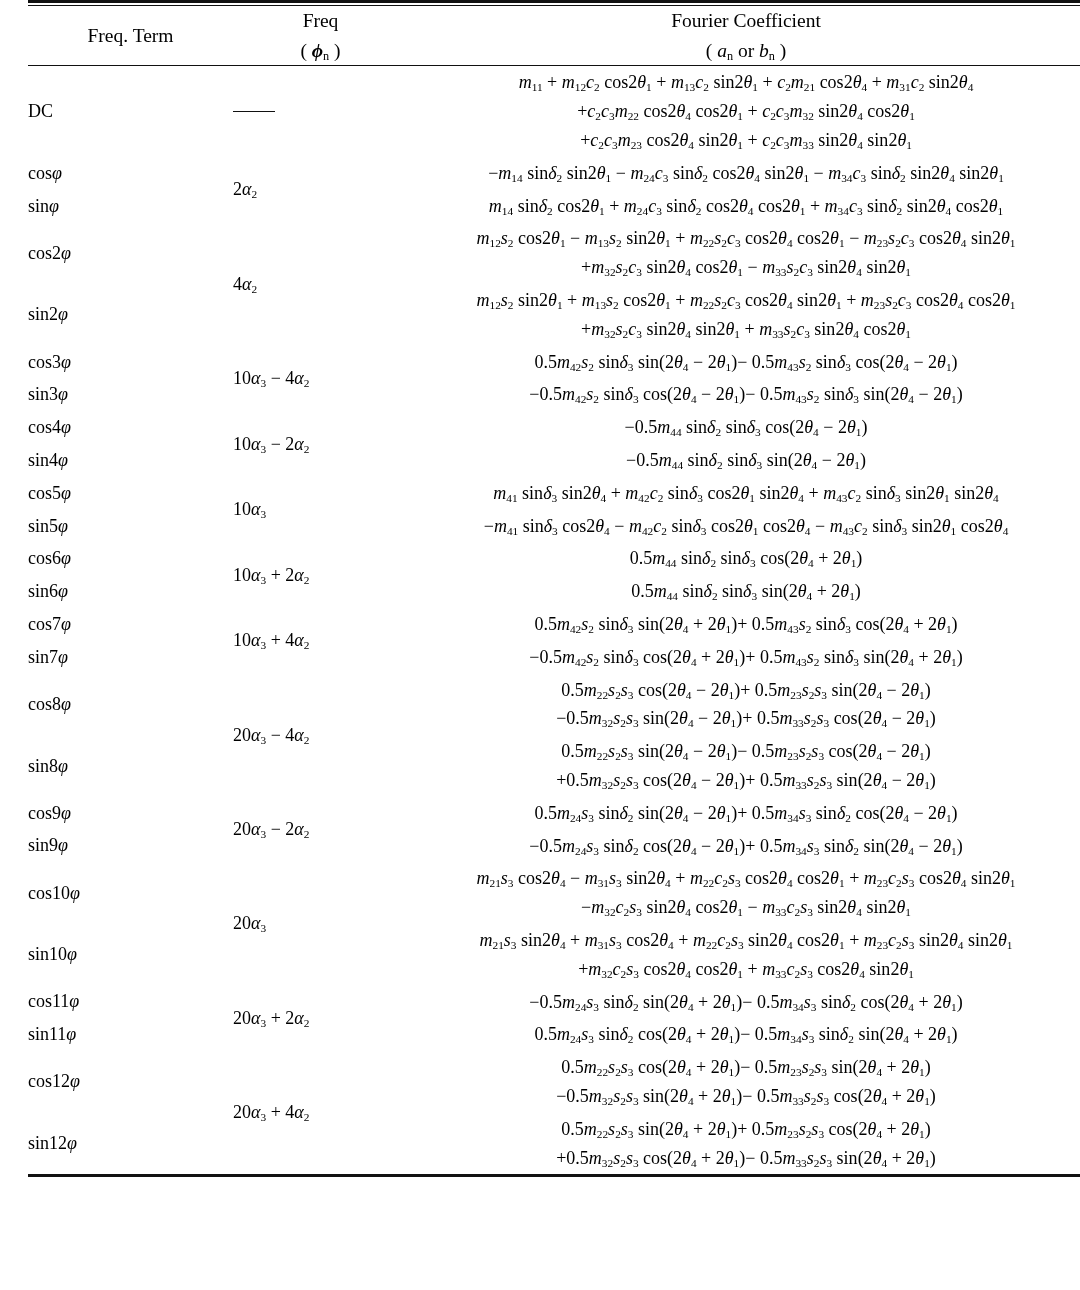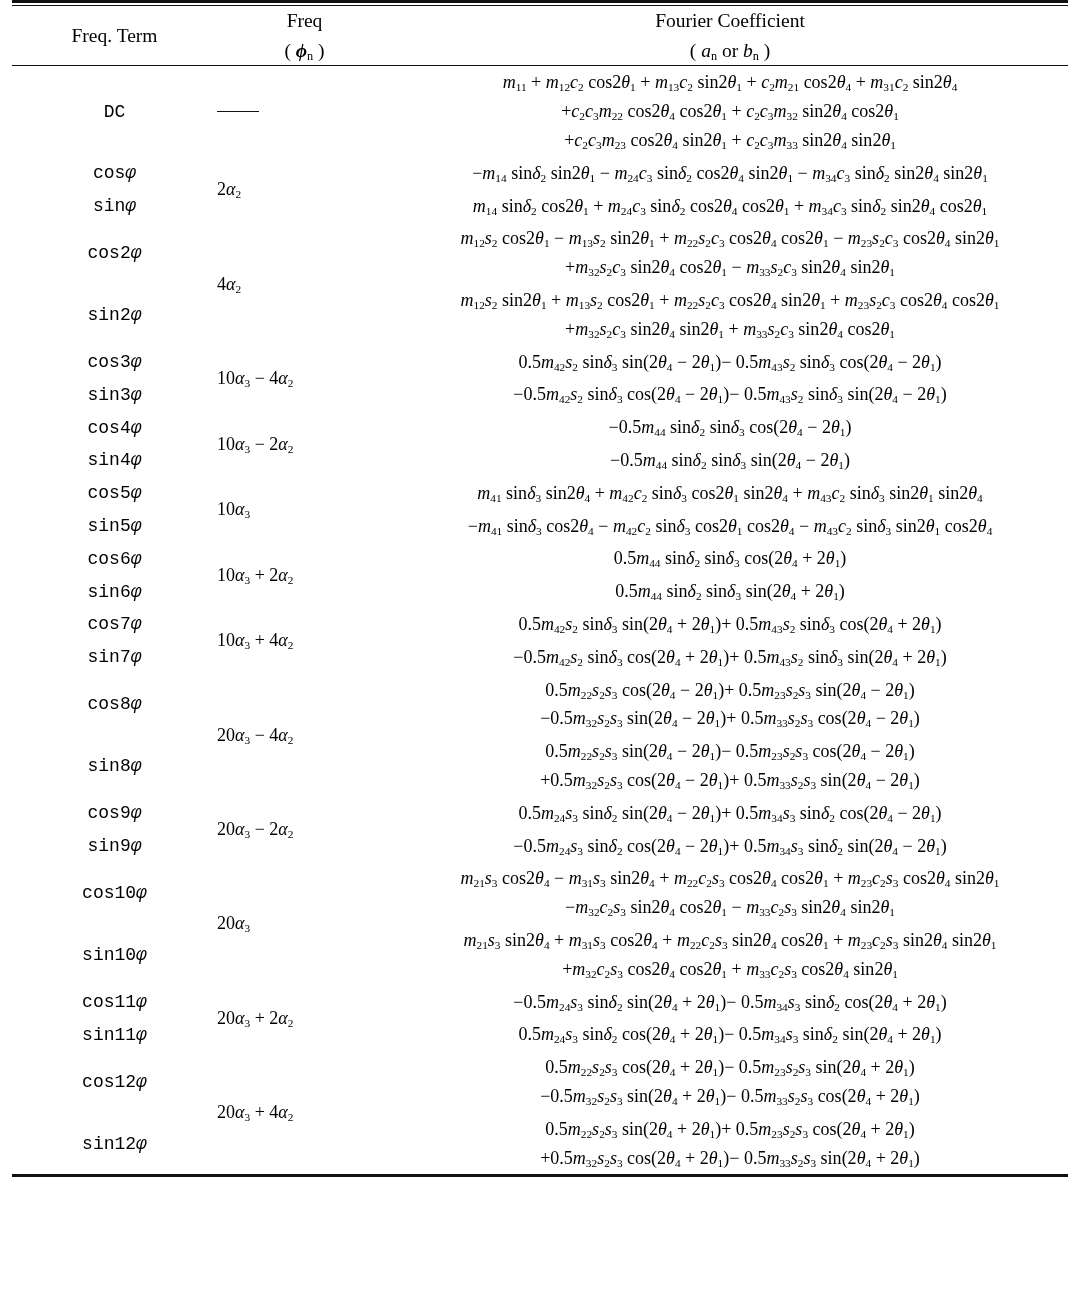--- a/index.html
+++ b/index.html
@@ -10,21 +10,21 @@
   body {
     width: 1080px;
     height: 1290px;
     font-family: "Liberation Serif", "DejaVu Serif", serif;
     color: #000000;
     overflow: hidden;
   }
   .table-wrap {
     width: 1080px;
     box-sizing: border-box;
-    padding: 0 12px;
+    padding: 0 28px;
   }
   table.fourier {
     width: 1056px;
     border-collapse: collapse;
     table-layout: fixed;
   }
   col.c-freq  { width: 205px; }
   col.c-phase { width: 175px; }
   col.c-coef  { width: 676px; }
 
@@ -64,23 +64,22 @@
     padding: 6px 0 8px 0;
   }
   .hdr-line2 { padding-top: 1px; font-family: Liberation Serif, serif; }
 
   tbody td {
     padding: 0;
     vertical-align: middle;
     font-size: 18px;
   }
   td.freq {
-    text-align: center;
+    text-align: left;
     white-space: nowrap;
-    font-family: Liberation Mono, monospace;
   }
   td.phase {
     text-align: left;
     white-space: nowrap;
   }
   td.coef {
     text-align: center;
   }
   .coef-block {
     display: block;

